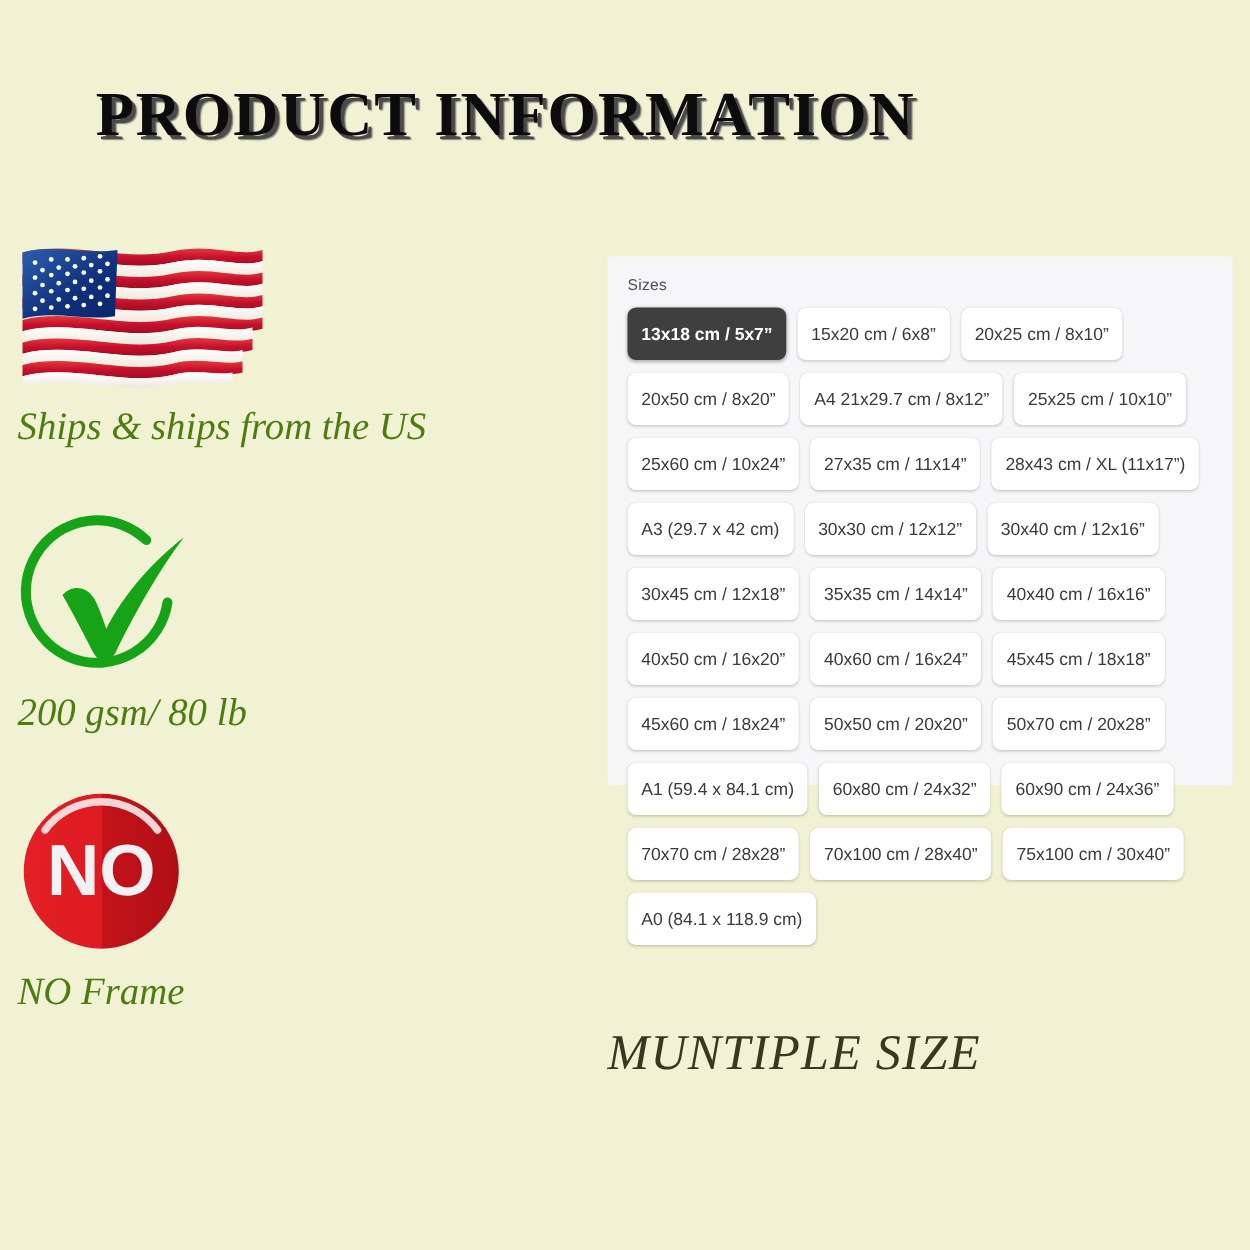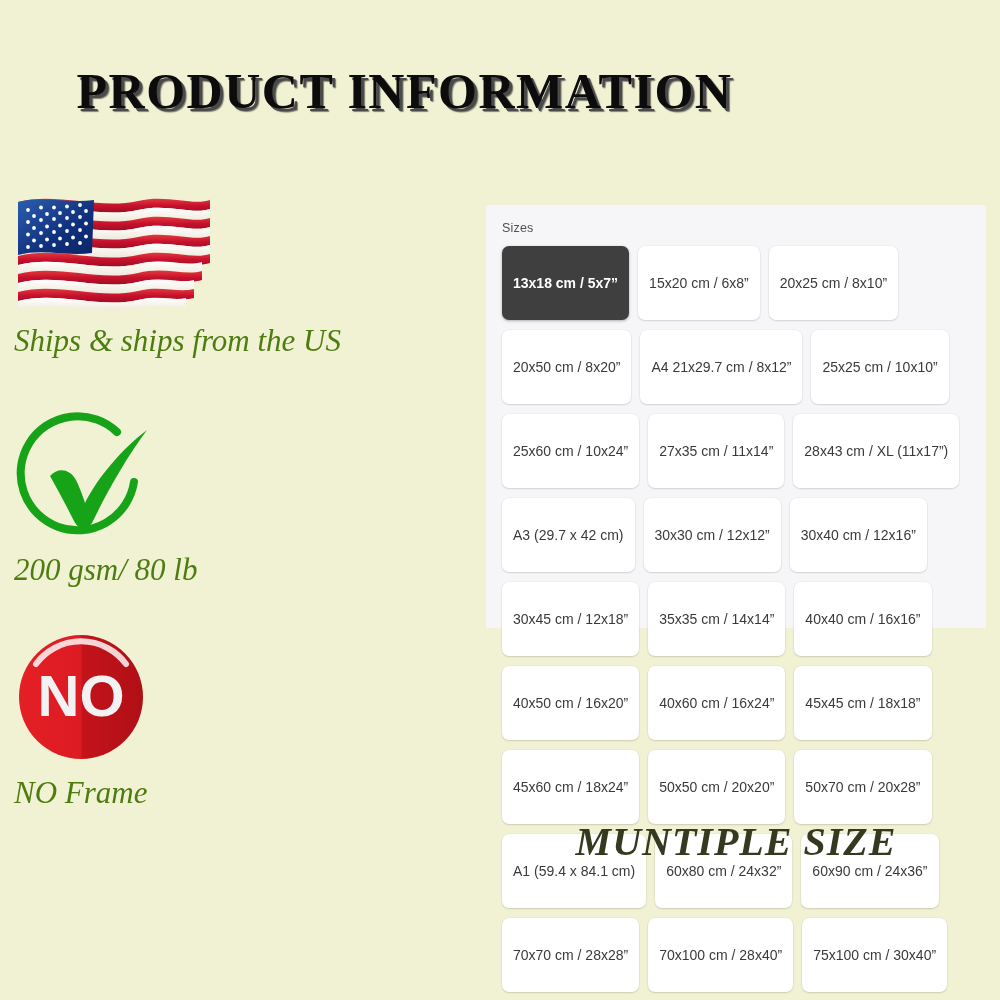--- a/index.html
+++ b/index.html
@@ -81,42 +81,41 @@
     flex-wrap: wrap;
     gap: 10px 9px;
     align-content: flex-start;
   }
   .size-chip {
     background: #ffffff;
     color: #3a3a3c;
     border-radius: 7px;
     font-size: 14px;
     line-height: 1;
-    padding: 30px 11px;
+    padding: 14px 11px;
     white-space: nowrap;
     box-shadow: 0 1px 2px rgba(0,0,0,0.13), 0 0 0 0.5px rgba(0,0,0,0.05);
     box-sizing: border-box;
   }
   .size-chip.selected {
     background: #3f3f40;
     color: #ffffff;
     font-weight: bold;
     box-shadow: 0 1px 3px rgba(0,0,0,0.30);
   }
 
   
   #multiple-size-caption {
     position: absolute;
     left: 486px;
     top: 818px;
     width: 500px;
-    text-align: center;
     font-family: "Liberation Serif", serif;
     font-style: italic;
-    font-weight: bold;
+    font-weight: normal;
     font-size: 40px;
     letter-spacing: 1px;
     color: #35391f;
     white-space: nowrap;
   }
 </style>
 </head>
 <body>
 
 <div id="page-title">PRODUCT INFORMATION</div>

